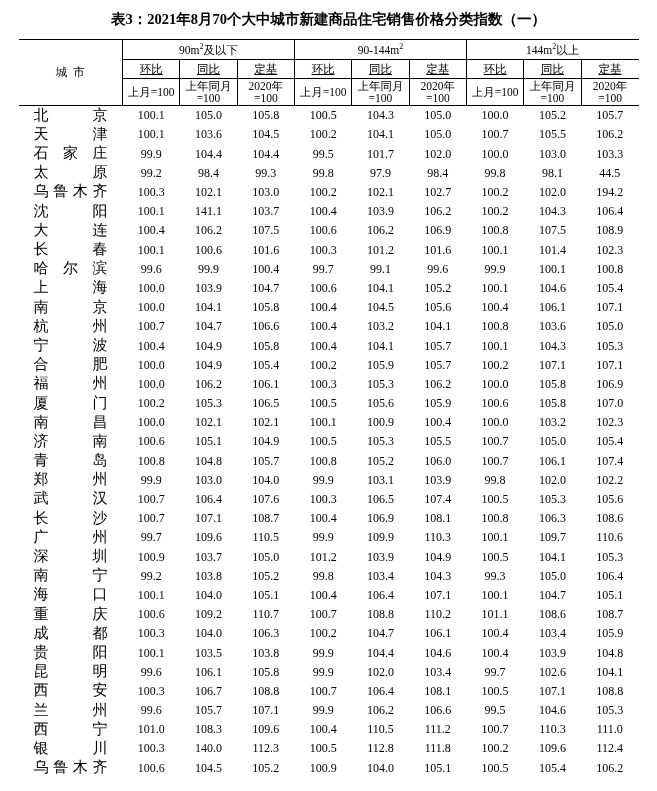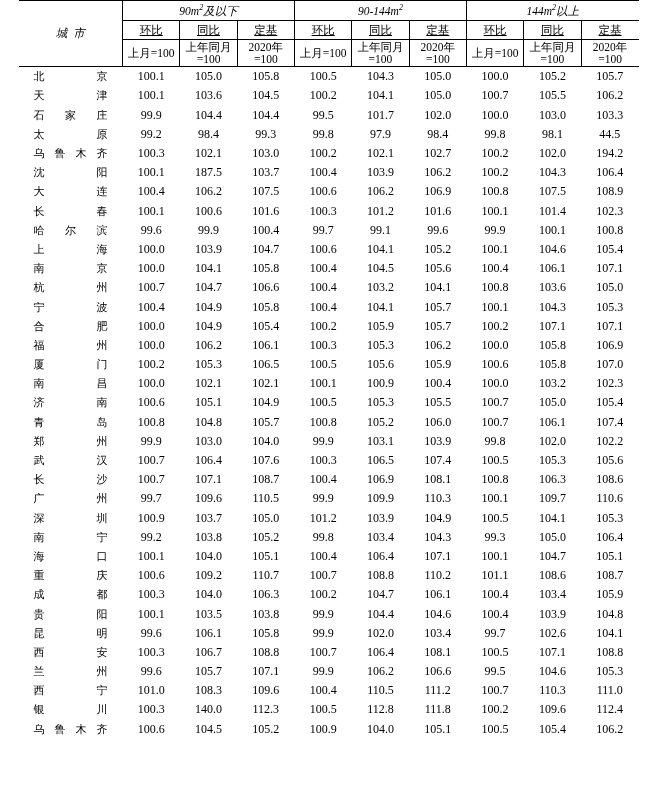--- a/index.html
+++ b/index.html
@@ -40,21 +40,21 @@
     padding: 0;
     margin: 0;
     font-weight: normal;
     font-size: 11.5px;
     font-family: "Liberation Serif", serif;
     text-align: center;
     vertical-align: middle;
     line-height: 1.05;
   }
   
-  .bt { border-top: 1px solid #000; font-style: italic; }
+  .bt { border-top: 1px solid #000; }
   .bb { border-bottom: 1px solid #000; }
   .bl { border-left: 1px solid #000; }
 
   .hdr-group {
     height: 19px;
   }
   .hdr-sub {
     height: 18px;
     text-decoration: underline;
   }
@@ -85,30 +85,31 @@
     text-align: left;
     padding-left: 22px;
     letter-spacing: 0px;
     font-size: 12.5px;
   }
   .cityname {
     display: inline-block;
     width: 74px;
     text-align: justify;
     text-align-last: justify;
-    font-size: 11px;
+    font-size: 15px;
   }
   .colw-city { width: 104px; }
   .colw-num { width: 57.3px; }
 </style>
 </head>
 <body>
 
 <div class="page">
 
+  <div class="title">表3：2021年8月70个大中城市新建商品住宅销售价格分类指数（一）</div>
 
   <table class="idx">
     <colgroup>
       <col class="colw-city">
       <col class="colw-num">
         <col class="colw-num">
         <col class="colw-num">
       <col class="colw-num">
         <col class="colw-num">
         <col class="colw-num">
@@ -233,21 +234,21 @@
           <td>100.2</td>
           <td>102.1</td>
           <td>102.7</td>
           <td>100.2</td>
           <td>102.0</td>
           <td>194.2</td>
         </tr>
         <tr class="data">
           <td class="city"><span class="cityname">沈阳</span></td>
           <td>100.1</td>
-          <td>187.5</td>
+          <td>141.1</td>
           <td>103.7</td>
           <td>100.4</td>
           <td>103.9</td>
           <td>106.2</td>
           <td>100.2</td>
           <td>104.3</td>
           <td>106.4</td>
         </tr>
         <tr class="data">
           <td class="city"><span class="cityname">大连</span></td>

